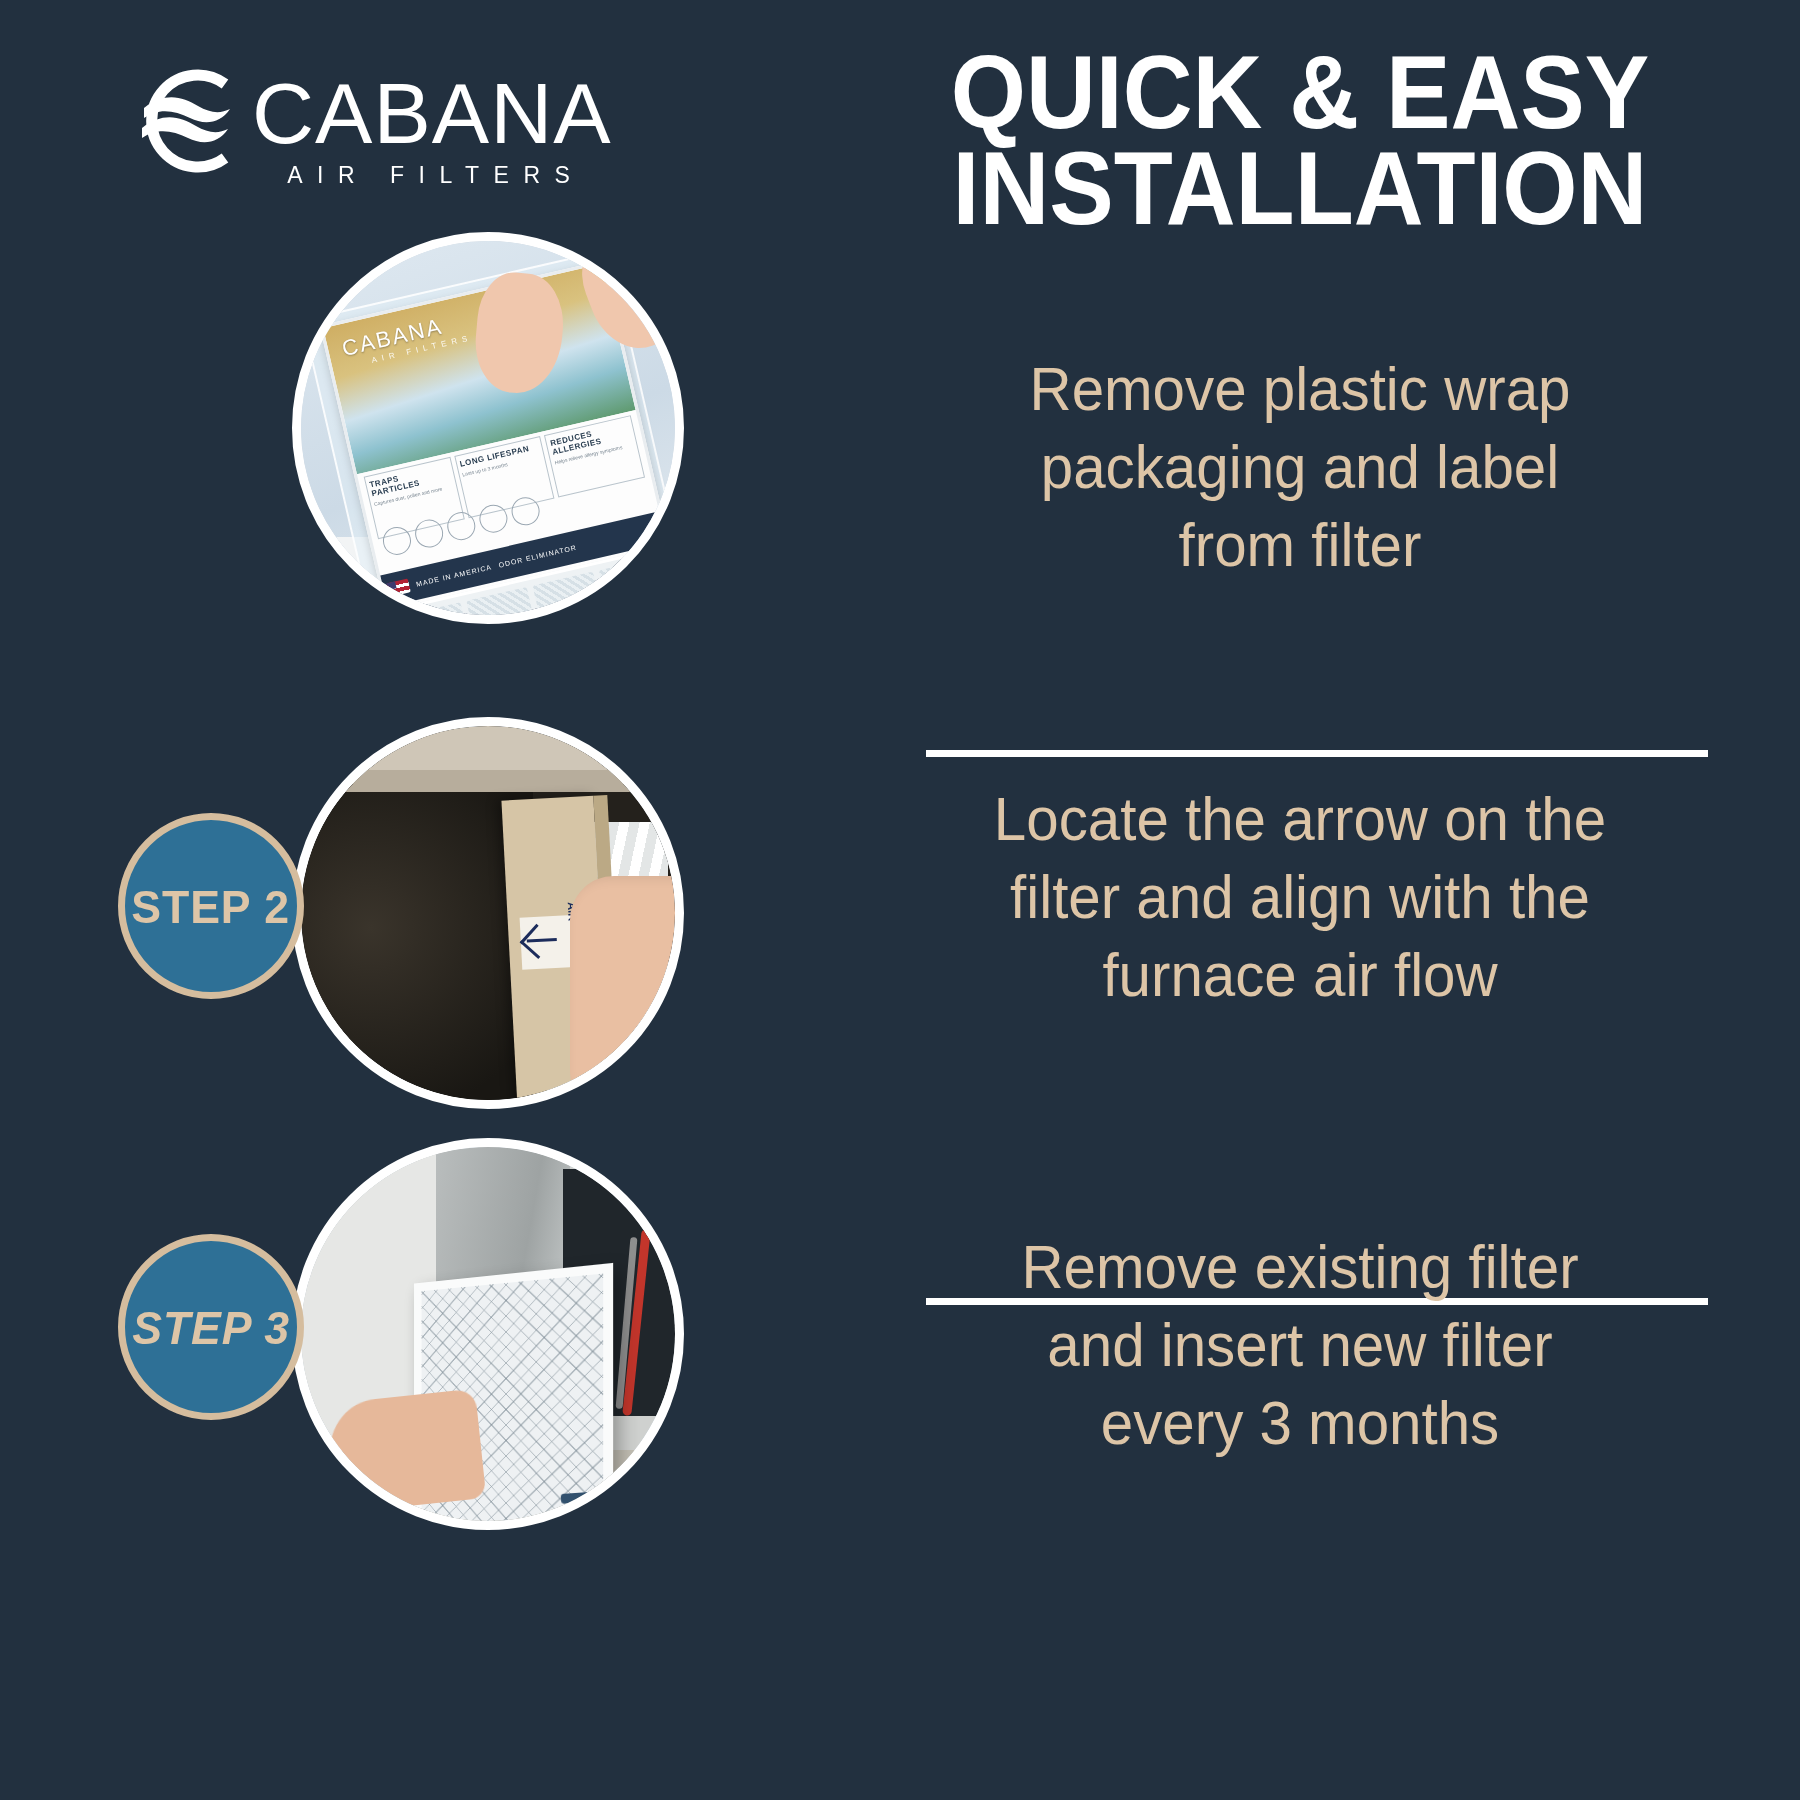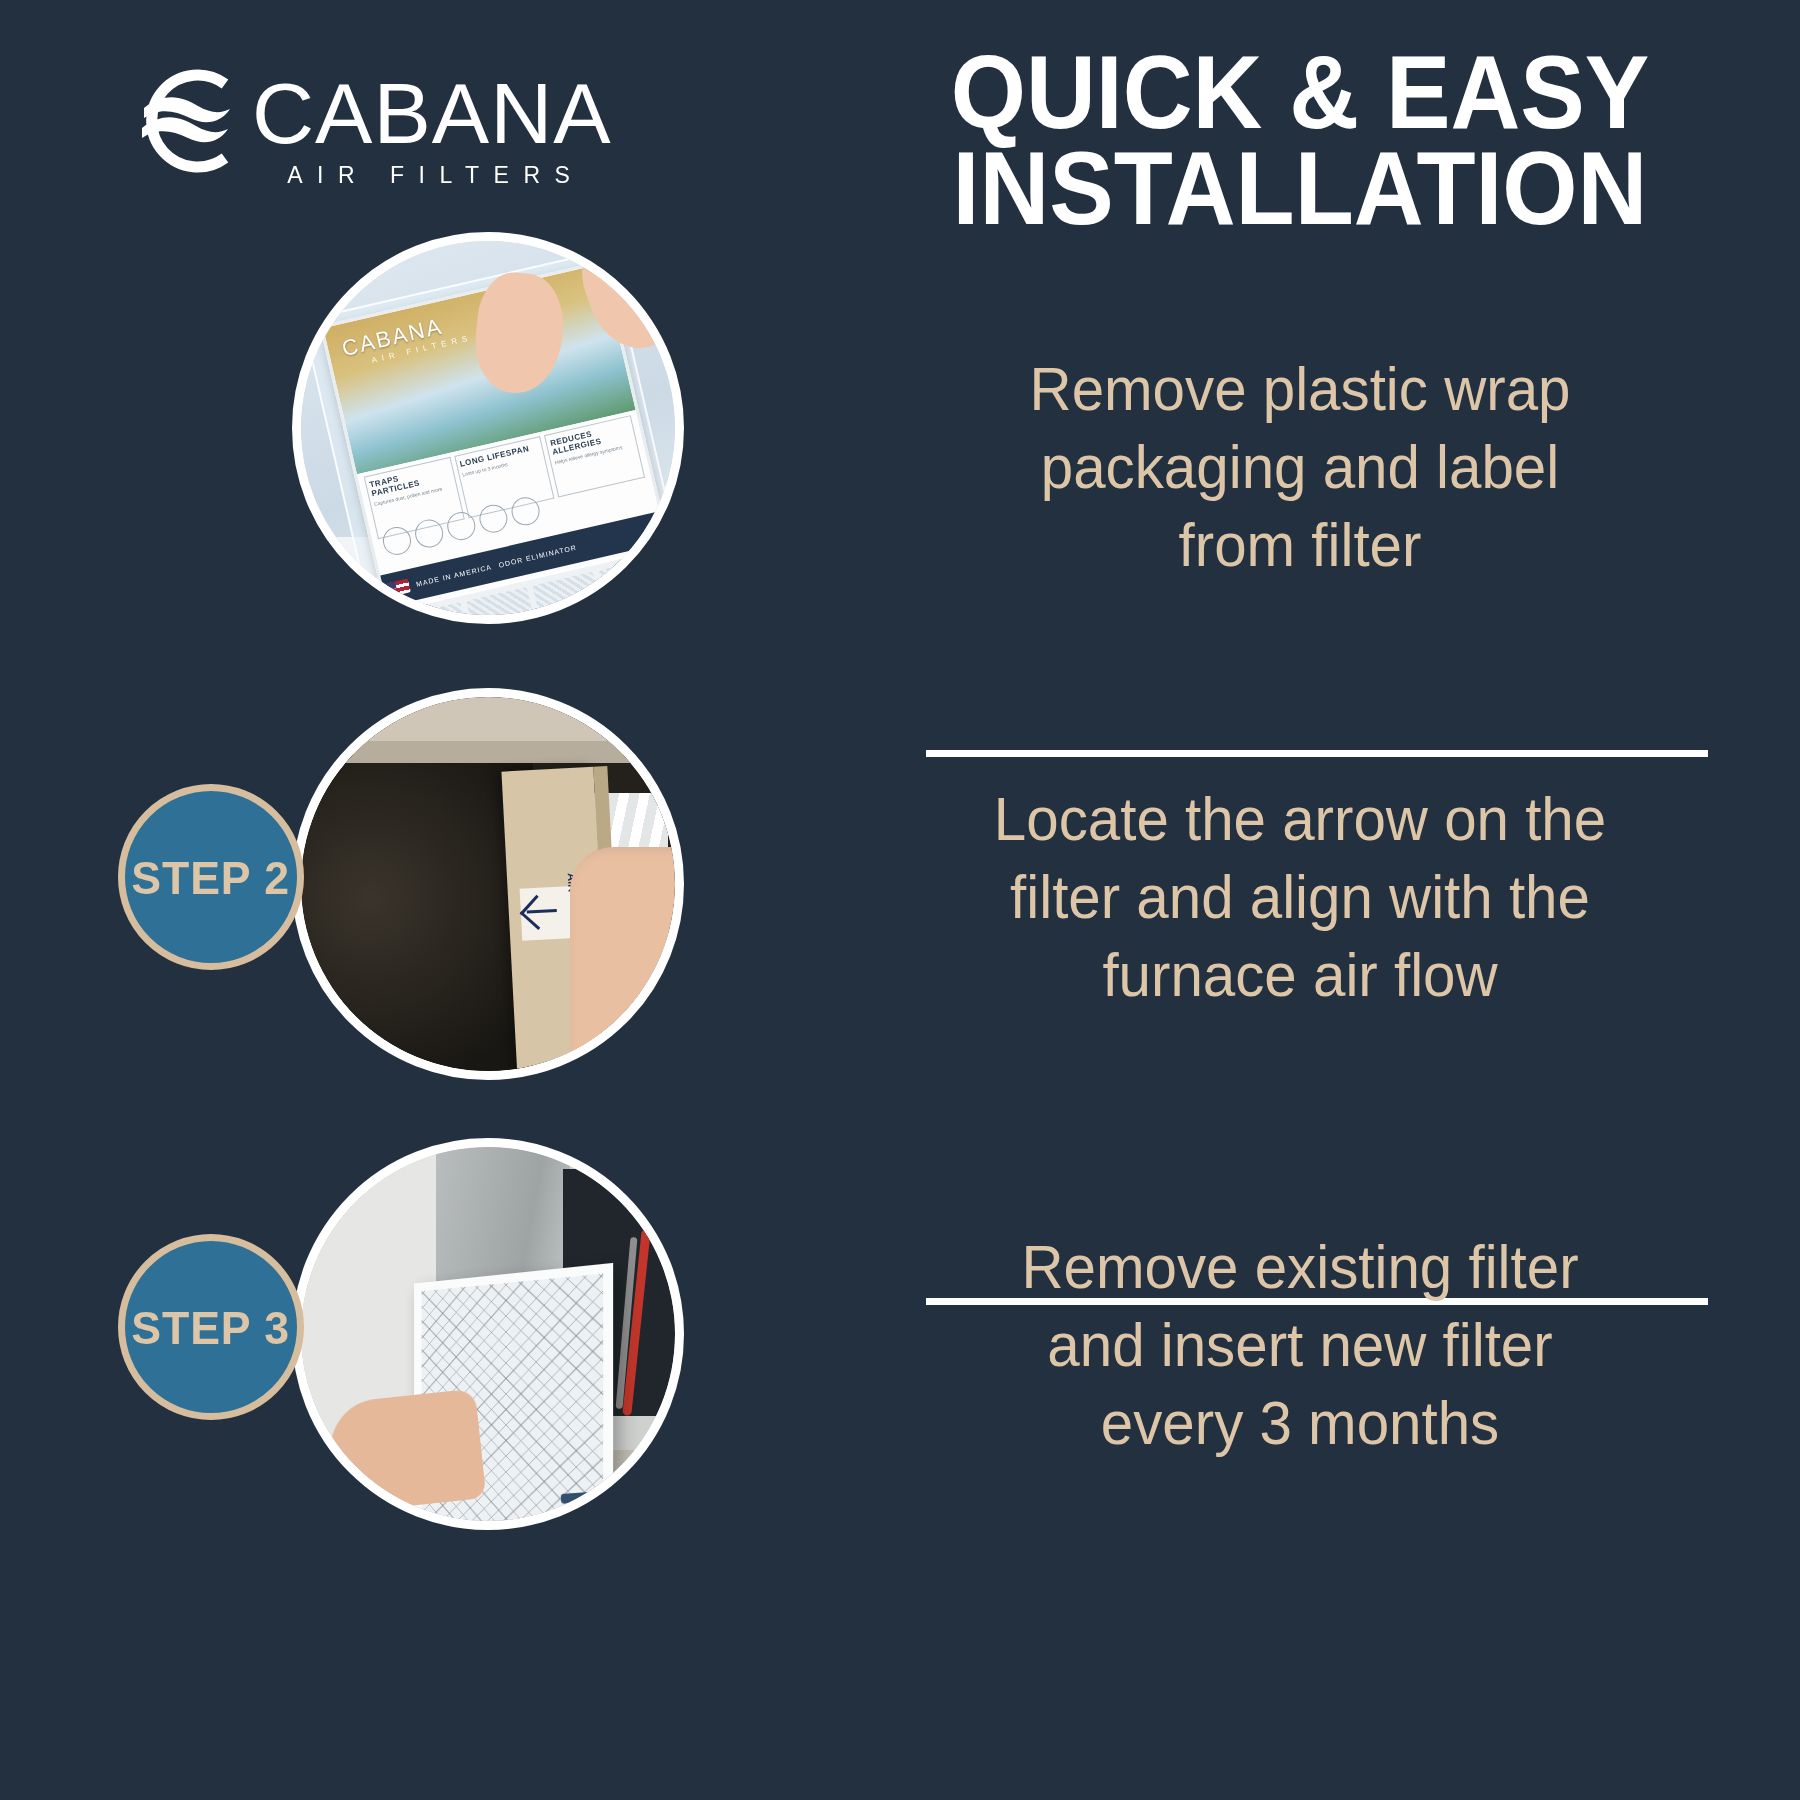--- a/index.html
+++ b/index.html
@@ -32,22 +32,22 @@
     text-align:center;color:#ffffff;
     font-weight:bold;font-size:104px;line-height:96px;
     letter-spacing:0px;
     transform:scaleX(0.93);transform-origin:center top;
   }
   .headline .hl{display:block;}
 
   
   .step{position:absolute;left:0;width:800px;height:400px;}
   .step1{top:232px;}
-  .step2{top:688px;}
-  .step3{top:1138px;}
+  .step2{top:717px;}
+  .step3{top:1138px;font-style:italic;}
 
   .photo{
     position:absolute;left:292px;top:0;width:392px;height:392px;
     border-radius:50%;
     border:9px solid #ffffff;
     box-sizing:border-box;
     overflow:hidden;
     background:#cfd9e2;
   }
   .photo .inner{position:absolute;inset:0;overflow:hidden;border-radius:50%;}

